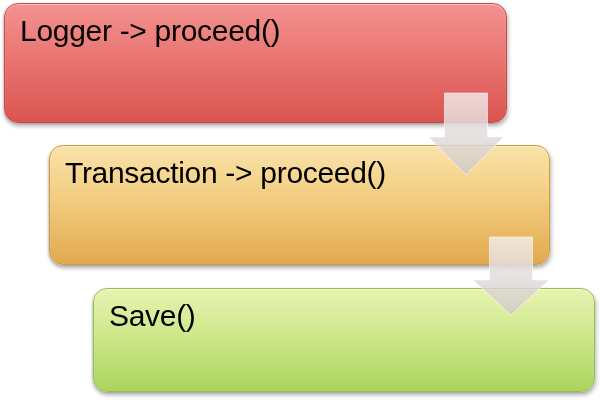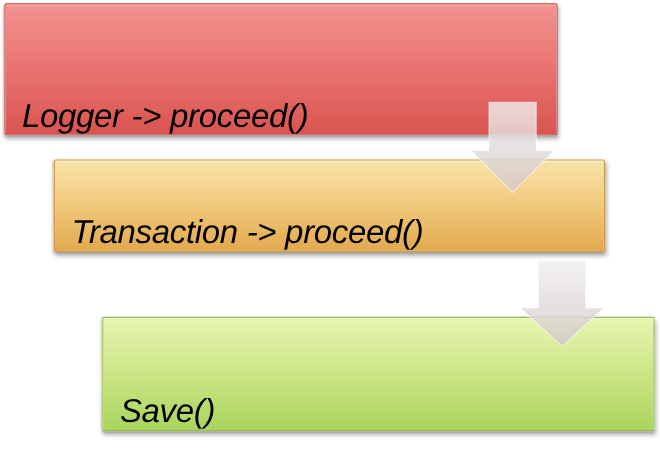--- a/index.html
+++ b/index.html
@@ -10,39 +10,38 @@
   .canvas {
     position: relative;
     width: 600px;
     height: 414px;
     background: #ffffff;
     overflow: hidden;
     font-family: "Liberation Sans", "DejaVu Sans", sans-serif;
   }
   .step-box {
     position: absolute;
-    border-radius: 2px;
+    border-radius: 14px;
     display: flex;
-    align-items: flex-end;
+    align-items: flex-start;
     box-sizing: border-box;
     padding: 10px 14px 0 15px;
     box-shadow: 1px 3px 4px rgba(90, 85, 85, 0.45),
                 -1px 1px 2px rgba(120, 115, 115, 0.25),
                 inset 0 1px 1px rgba(255, 255, 255, 0.5);
-    font-style: italic;
   }
   .step-label {
     font-size: 30px;
     line-height: 1.1;
     color: #000000;
     letter-spacing: -0.3px;
     white-space: nowrap;
   }
   .step-0 { left: 4px;  top: 3px;   width: 503px; height: 120px; }
-  .step-1 { left: 49px; top: 145px; width: 501px; height: 84px; }
+  .step-1 { left: 49px; top: 145px; width: 501px; height: 120px; }
   .step-2 { left: 93px; top: 288px; width: 502px; height: 104px; }
   .arrow-layer {
     position: absolute;
     left: 0; top: 0;
     width: 600px;
     height: 414px;
     pointer-events: none;
   }
 </style>
 </head>

